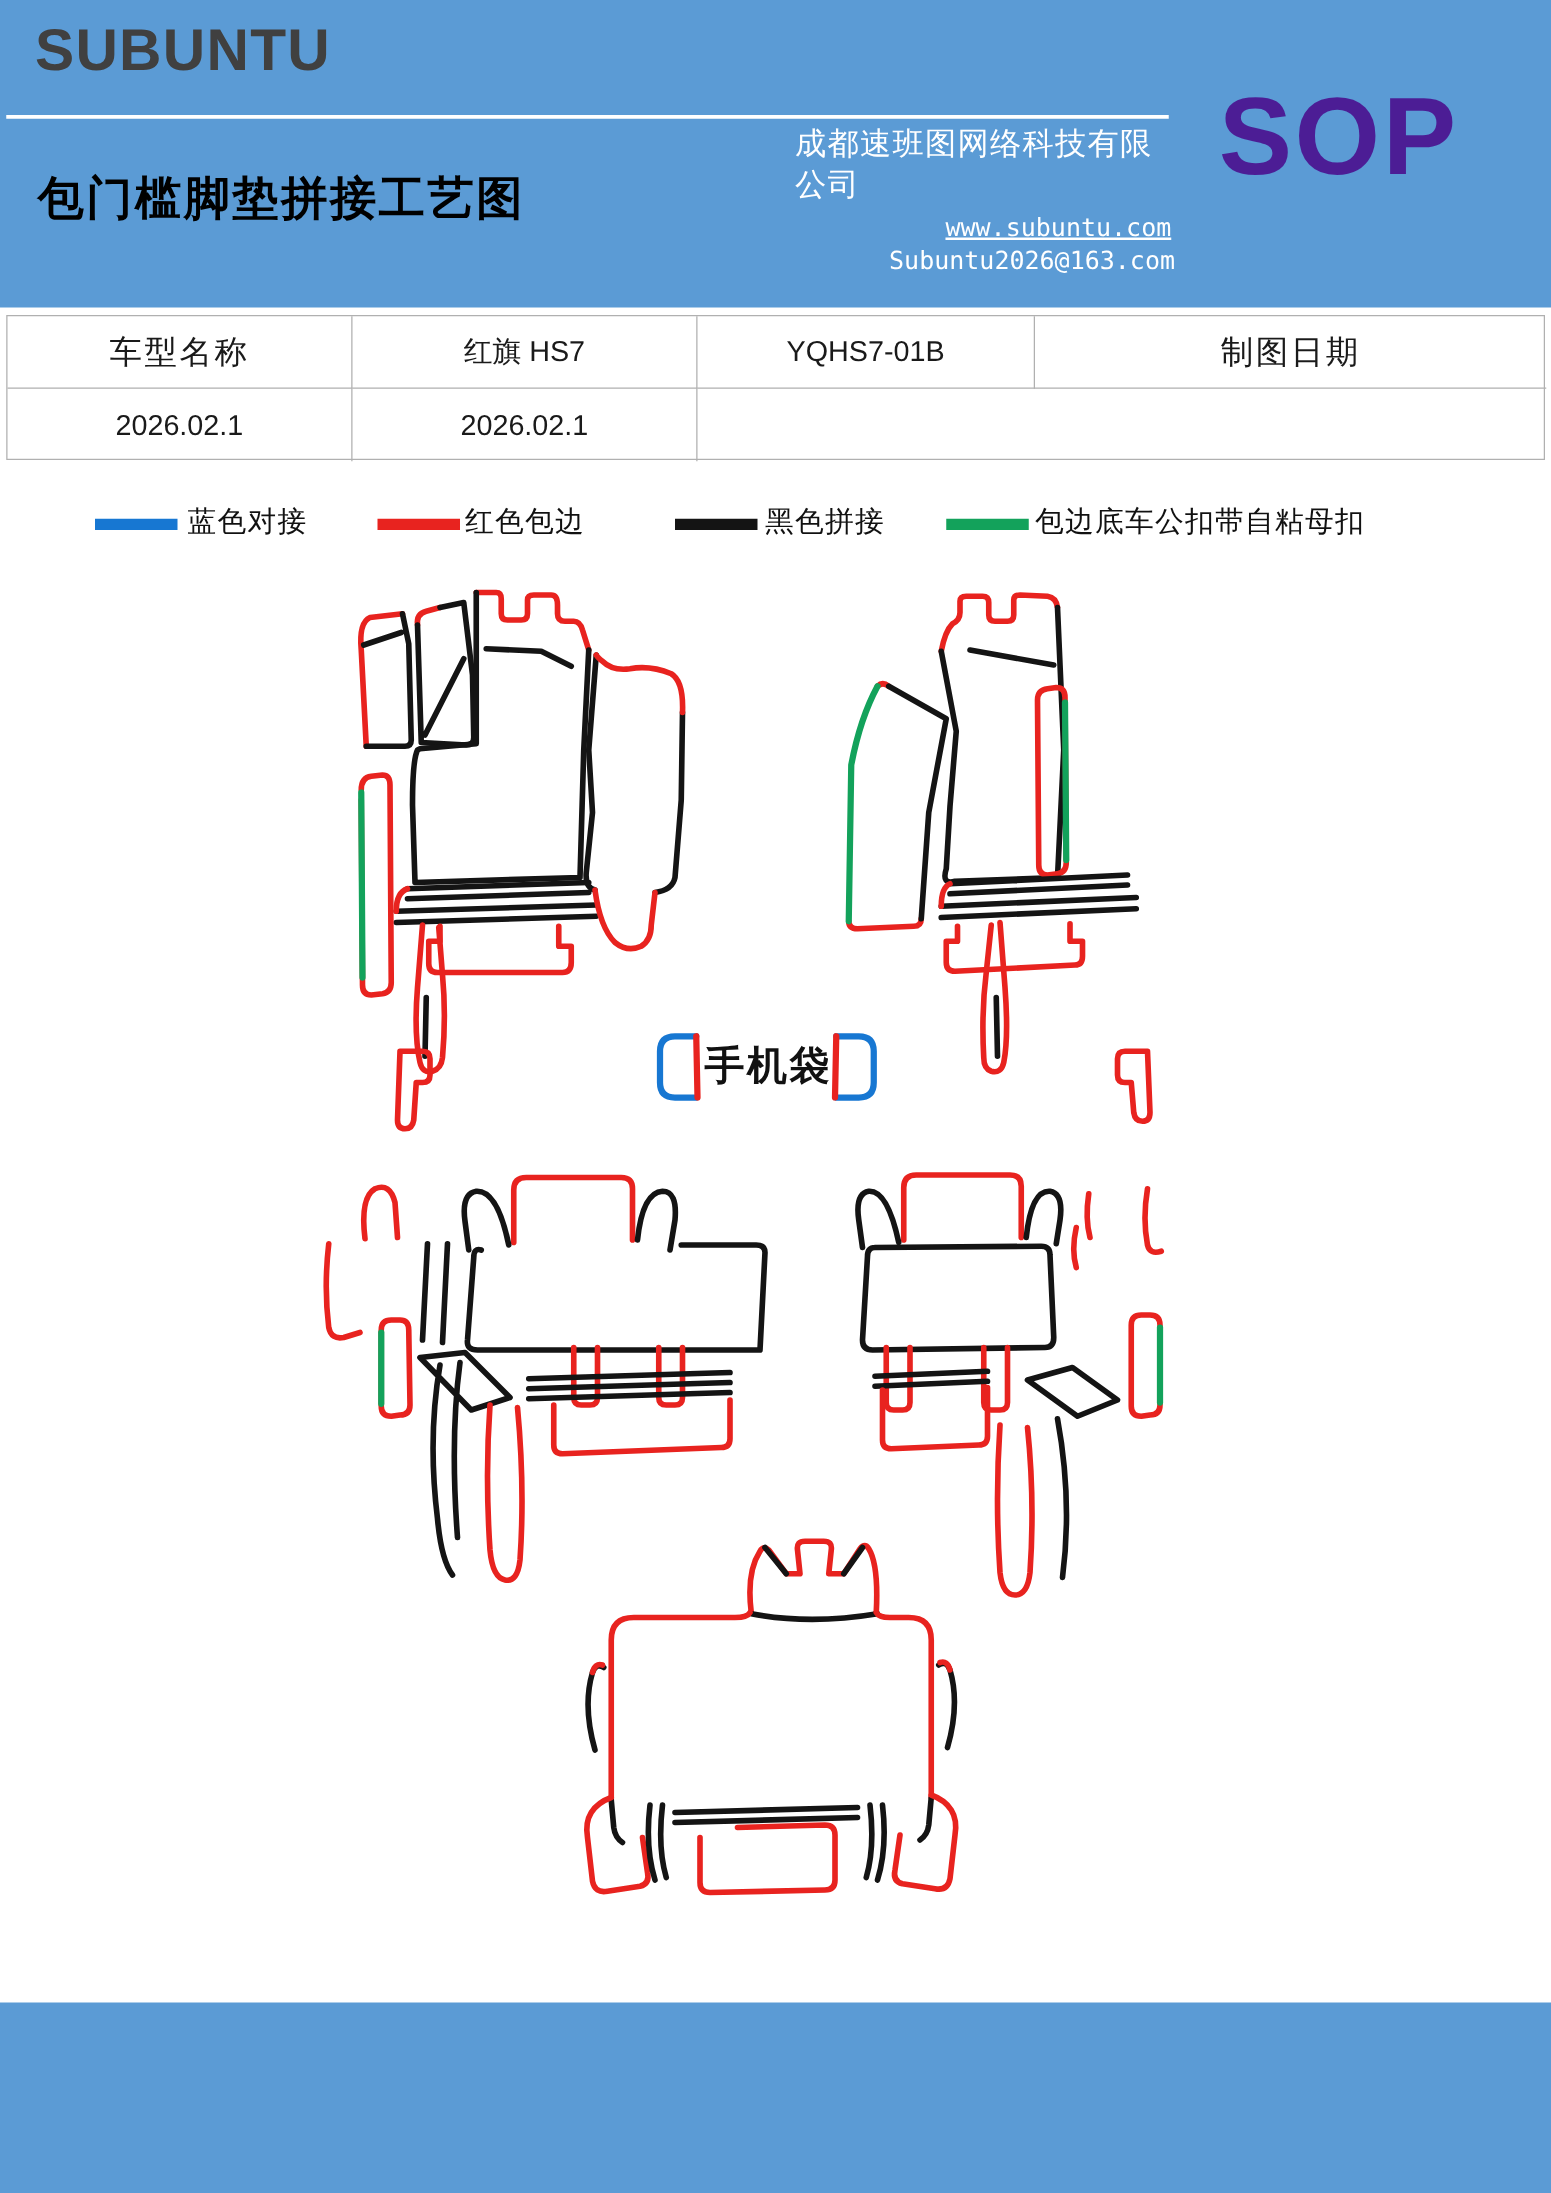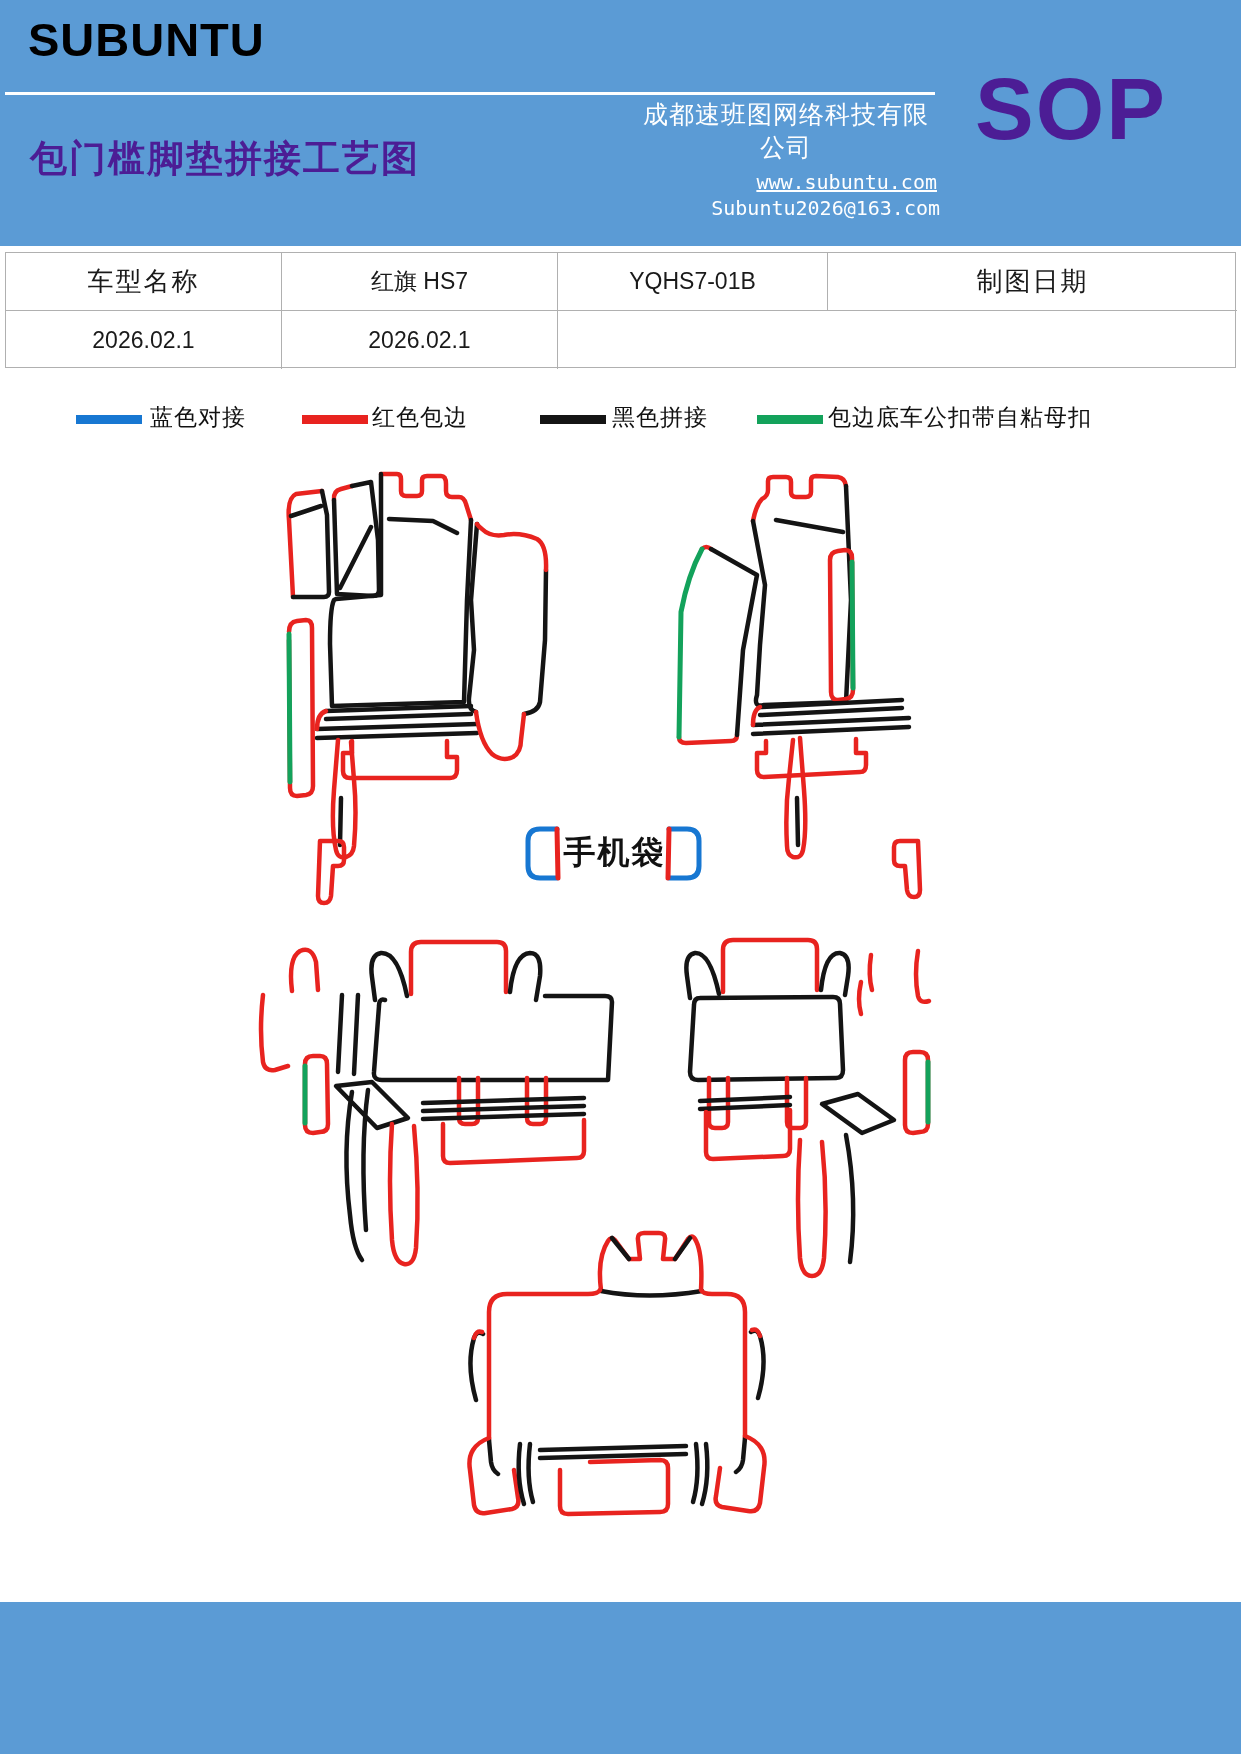--- a/index.html
+++ b/index.html
@@ -1,26 +1,26 @@
 <!DOCTYPE html>
 <html><head>
 <meta charset="utf-8">
 <style>
   html,body{margin:0;padding:0;background:#e9e9e9;}
   .page{position:relative;width:1241px;height:1754px;background:#ffffff;margin:0 auto;overflow:hidden;
         font-family:"Liberation Sans",sans-serif;}
   
   .hdr{position:absolute;left:0;top:0;width:1241px;height:246px;background:#5b9bd5;}
-  .brand{position:absolute;left:28px;top:12px;color:#000000;font-size:47px;font-weight:800;
+  .brand{position:absolute;left:28px;top:12px;color:#404040;font-size:47px;font-weight:800;
          letter-spacing:1px;font-family:"Liberation Sans",sans-serif;}
   .hdr-rule{position:absolute;left:5px;top:92px;width:930px;height:3px;background:#fff;}
-  .doc-title{position:absolute;left:30px;top:134px;color:#4c1d95;font-size:37px;font-weight:700;
+  .doc-title{position:absolute;left:30px;top:134px;color:#000000;font-size:37px;font-weight:700;
              letter-spacing:2px;}
   .hdr-company{position:absolute;left:636px;top:98px;width:300px;color:#fff;font-size:25px;
-               text-align:center;font-family:"Liberation Serif",serif;letter-spacing:1px;}
+               font-family:"Liberation Serif",serif;letter-spacing:1px;}
   .sop{position:absolute;left:975px;top:58px;color:#4c1d95;font-size:88px;font-weight:800;
        letter-spacing:2px;}
   .hdr-web{position:absolute;left:737px;top:170px;width:200px;text-align:right;color:#fff;font-size:20px;
            font-family:"DejaVu Sans Mono",monospace;text-decoration:underline;cursor:pointer;}
   .hdr-mail{position:absolute;left:700px;top:196px;width:240px;text-align:right;color:#fff;font-size:20px;
             font-family:"DejaVu Sans Mono",monospace;}
   
   .tbl{position:absolute;left:5px;top:252px;width:1231px;height:116px;display:grid;
        grid-template-columns:276px 276px 270px 409px;grid-template-rows:58px 58px;
        border:1px solid #b0b0b0;box-sizing:border-box;}

